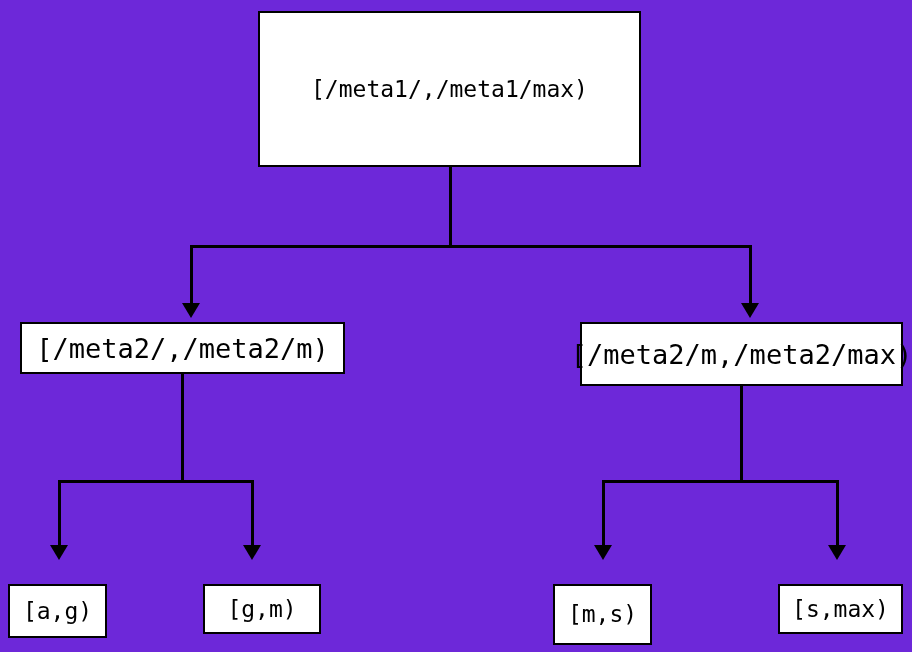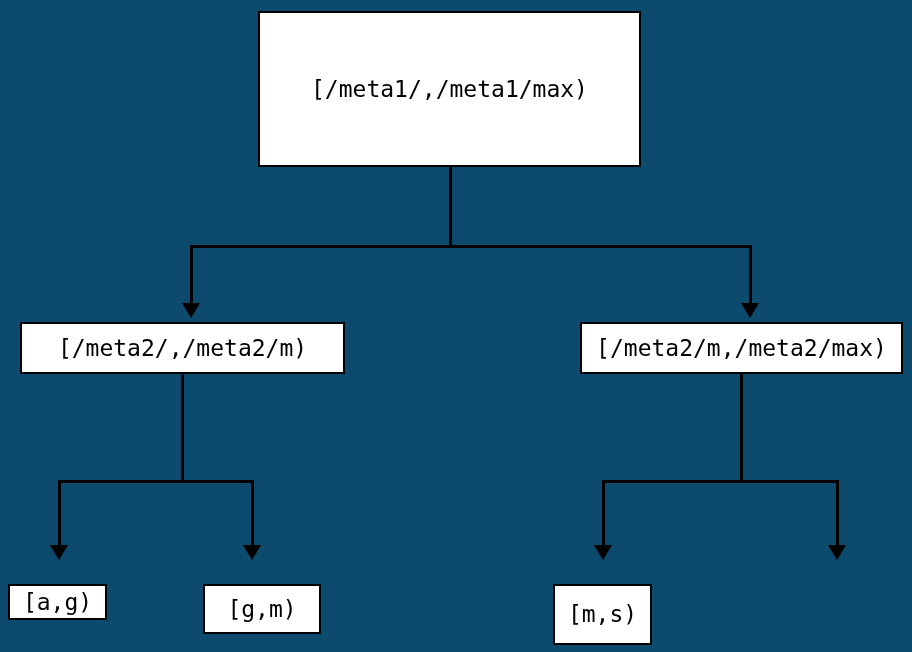--- a/index.html
+++ b/index.html
@@ -7,21 +7,21 @@
     padding: 0;
     background: #ffffff;
   }
   body {
     font-family: "DejaVu Sans Mono", "Liberation Mono", monospace;
   }
   #diagram-canvas {
     position: relative;
     width: 912px;
     height: 652px;
-    background: #0c4a6e;
+    background: #6d28d9;
     overflow: hidden;
   }
   .node {
     position: absolute;
     box-sizing: border-box;
     border: 2px solid #000000;
     background: #ffffff;
     display: flex;
     align-items: center;
     justify-content: center;
@@ -47,31 +47,31 @@
   #node-mid-left {
     left: 20px;
     top: 322px;
     width: 325px;
     height: 52px;
   }
   #node-mid-right {
     left: 580px;
     top: 322px;
     width: 323px;
-    height: 52px;
+    height: 64px;
   }
   #node-mid-left .node-label,
-  #node-mid-right .node-label { font-size: 23px; }
+  #node-mid-right .node-label { font-size: 27px; }
 
   
   #node-leaf-ag {
     left: 8px;
     top: 584px;
     width: 99px;
-    height: 36px;
+    height: 54px;
   }
   #node-leaf-gm {
     left: 203px;
     top: 584px;
     width: 118px;
     height: 50px;
   }
   #node-leaf-ms {
     left: 553px;
     top: 584px;
@@ -176,14 +176,17 @@
   </div>
 
   <div class="node leaf" id="node-leaf-gm">
     <span class="node-label">[g,m)</span>
   </div>
 
   <div class="node leaf" id="node-leaf-ms">
     <span class="node-label">[m,s)</span>
   </div>
 
+  <div class="node leaf" id="node-leaf-smax">
+    <span class="node-label">[s,max)</span>
+  </div>
 
 </div>
 
 </body></html>

